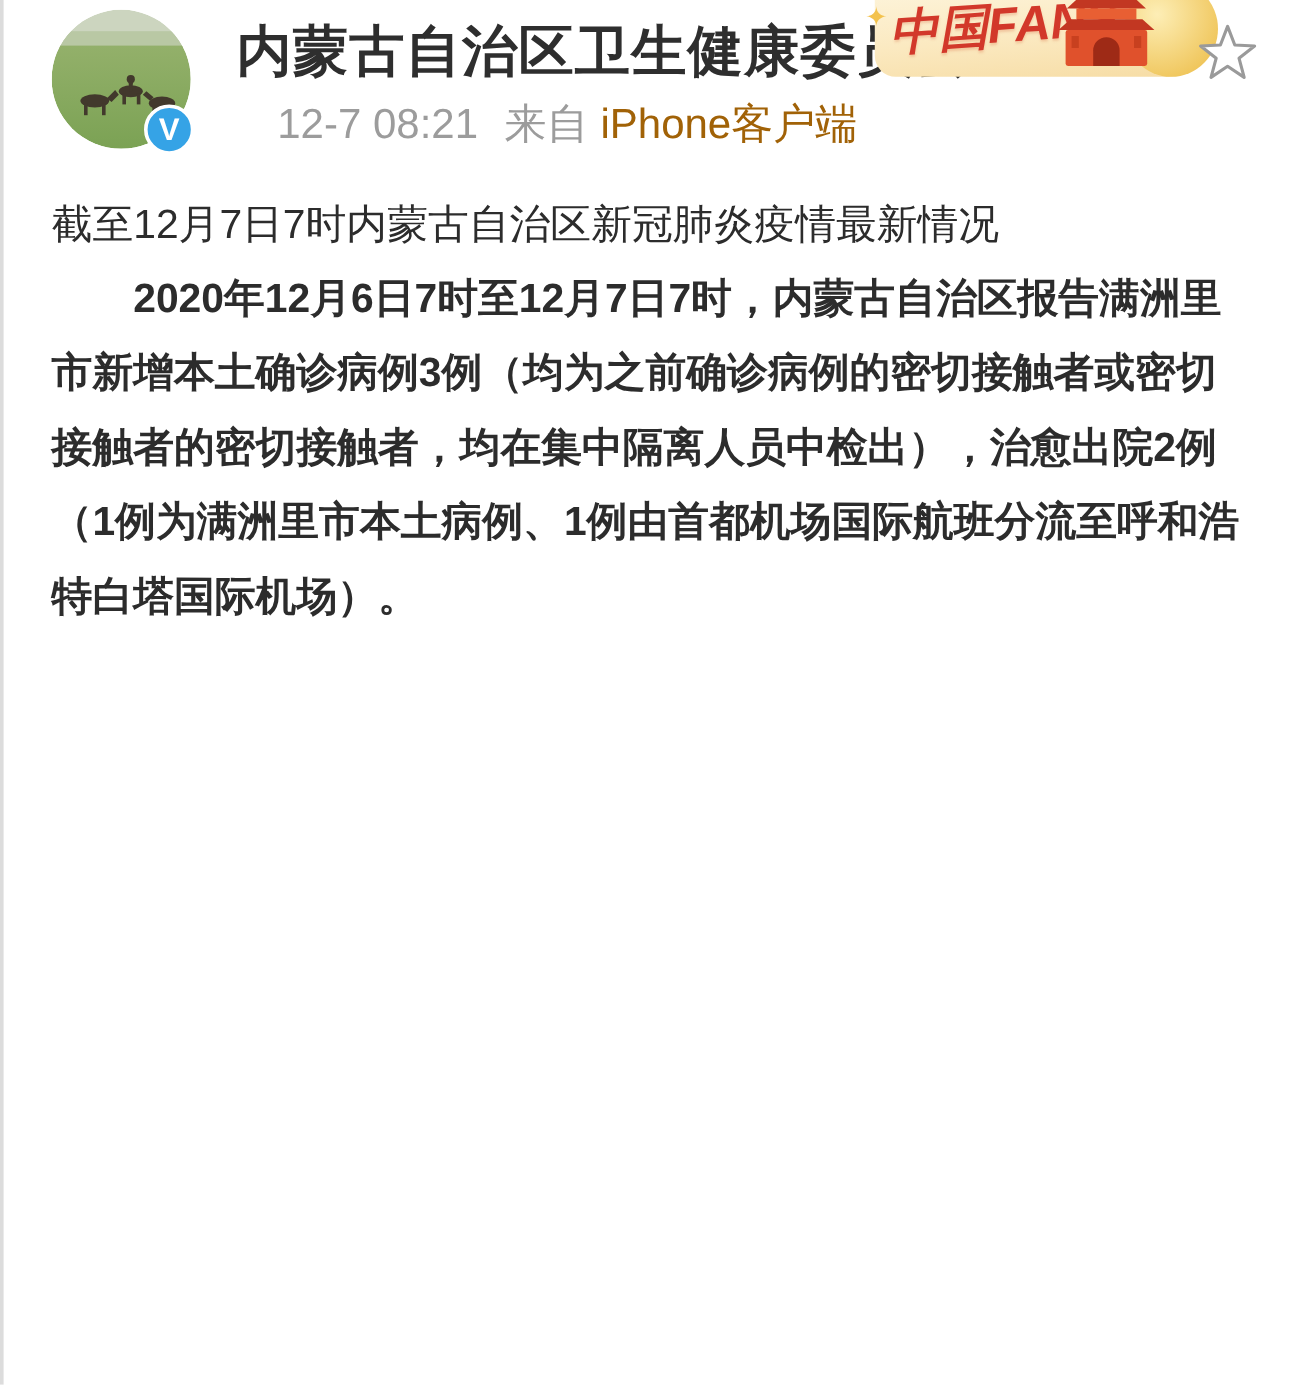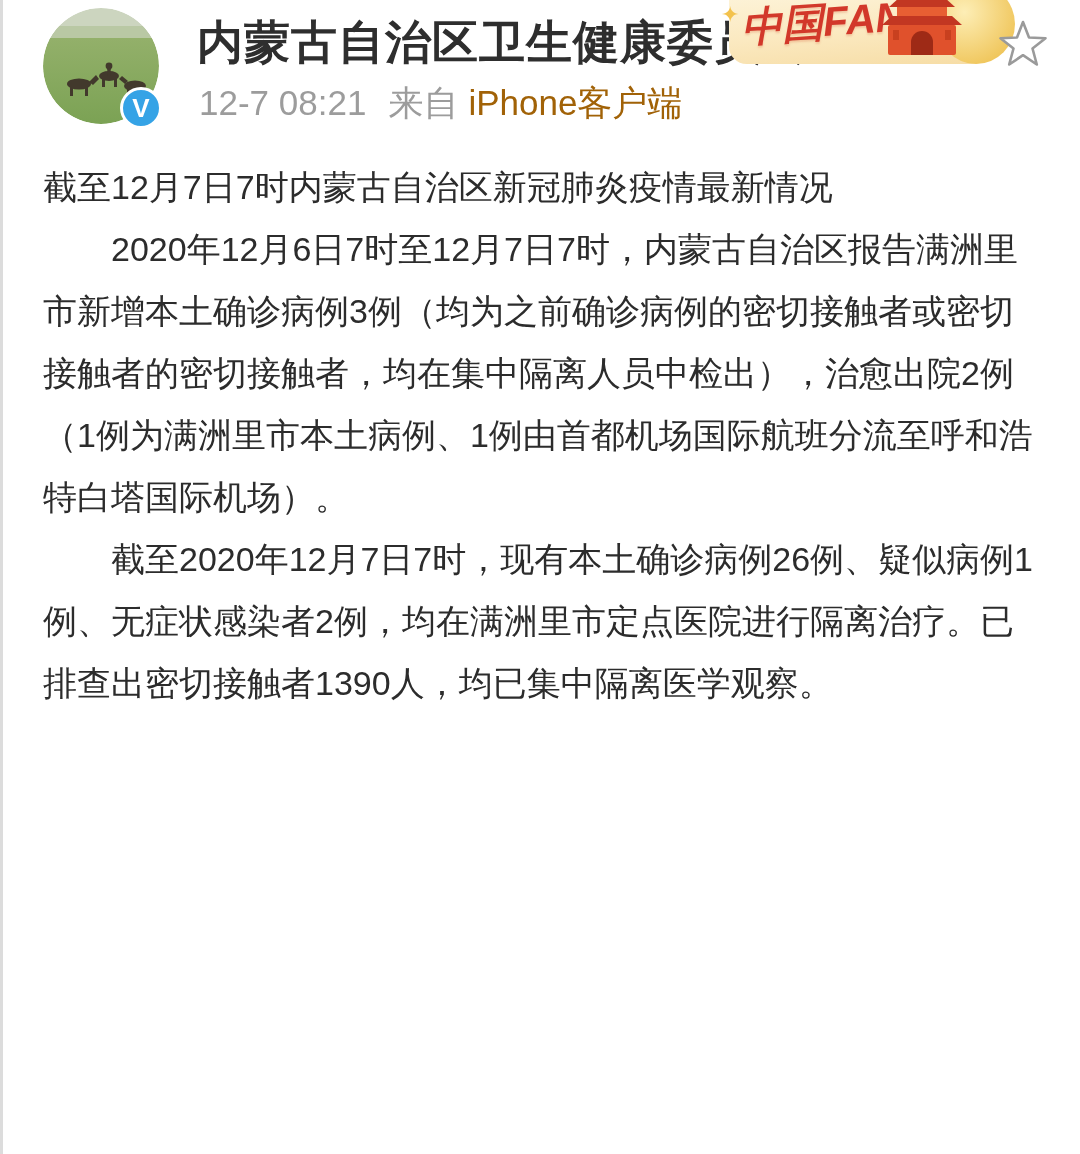--- a/index.html
+++ b/index.html
@@ -61,21 +61,21 @@
     letter-spacing: 1px;
   }
   .meta {
     position: absolute;
     left: 196px;
     top: 80px;
     font-size: 35px;
     color: #9c9c9c;
     white-space: nowrap;
   }
-  .meta .time { margin-right: 22px; }
+  .meta .time { margin-right: 22px; margin-left: 32px; }
   .meta .src-prefix { margin-right: 10px; }
   .meta .source-link { color: #a16207; }
 
   
   .banner {
     position: absolute;
     left: 726px;
     top: -14px;
     width: 282px;
     height: 78px;
@@ -127,21 +127,21 @@
 
   
   .content {
     position: relative;
     padding: 4px 38px 0 40px;
     font-size: 34px;
     line-height: 62px;
     color: #2c2c2c;
   }
   .content p { margin: 0; }
-  .content p.indent { text-indent: 2em; }
+  .content p.indent { text-indent: 2em; font-weight: bold; }
 </style>
 </head>
 <body>
 
 <div class="page">
 
   <div class="header">
 
     <div class="avatar-wrap">
       <svg class="avatar-svg" viewBox="0 0 116 116">
@@ -201,16 +201,15 @@
 
     <svg class="star-btn" viewBox="0 0 52 52">
       <polygon points="26,4 32,19.5 48.5,20.3 35.5,30.5 39.8,46.5 26,37.2 12.2,46.5 16.5,30.5 3.5,20.3 20,19.5" fill="#ffffff" stroke="#9a9a9a" stroke-width="2.6" stroke-linejoin="round"></polygon>
     </svg>
 
   </div>
 
   <div class="content">
     <p>截至12月7日7时内蒙古自治区新冠肺炎疫情最新情况</p>
     <p class="indent">2020年12月6日7时至12月7日7时，内蒙古自治区报告满洲里市新增本土确诊病例3例（均为之前确诊病例的密切接触者或密切接触者的密切接触者，均在集中隔离人员中检出），治愈出院2例（1例为满洲里市本土病例、1例由首都机场国际航班分流至呼和浩特白塔国际机场）。</p>
-    <p class="indent">截至2020年12月7日7时，现有本土确诊病例26例、疑似病例1例、无症状感染者2例，均在满洲里市定点医院进行隔离治疗。已排查出密切接触者1390人，均已集中隔离医学观察。</p>
   </div>
 
 </div>
 
 </body></html>

